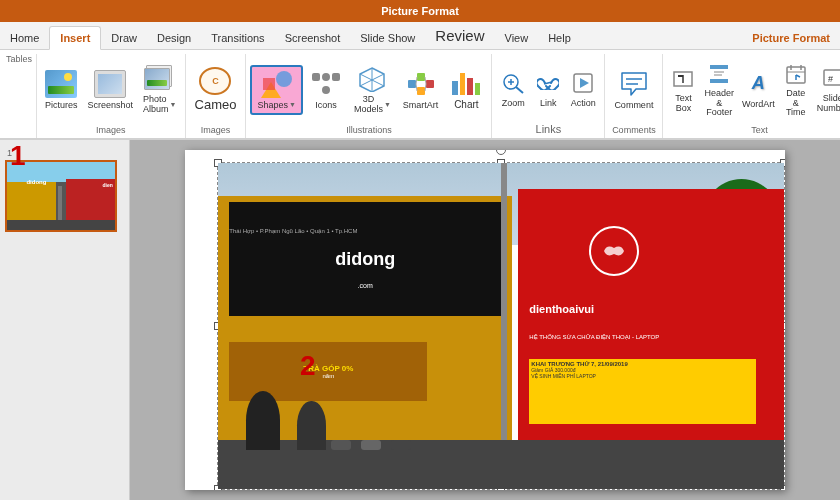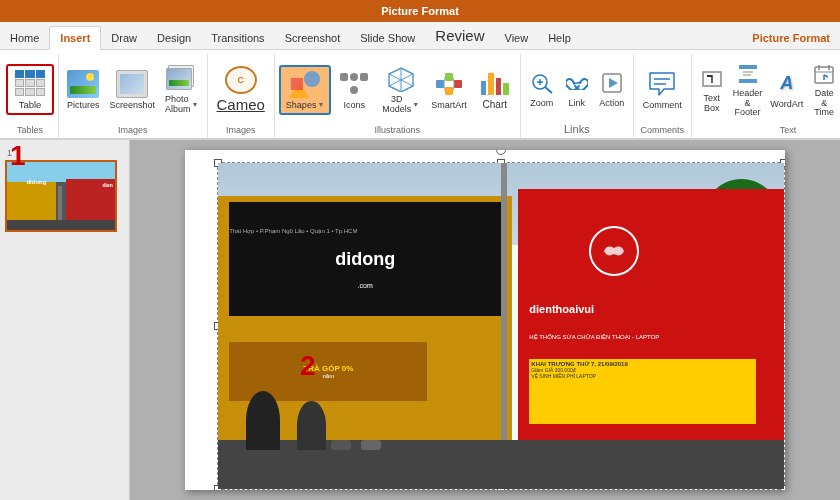--- a/index.html
+++ b/index.html
@@ -23,43 +23,20 @@
   <div class="tab" style="padding:5px 10px; font-size:11px; cursor:pointer; color:#333;">Slide Show</div>
   <div class="tab" style="padding:5px 10px; font-size:15px; cursor:pointer; color:#333;">Review</div>
   <div class="tab" style="padding:5px 10px; font-size:11px; cursor:pointer; color:#333;">View</div>
   <div class="tab" style="padding:5px 10px; font-size:11px; cursor:pointer; color:#333;">Help</div>
   <div class="tab" style="padding:5px 10px; font-size:11px; cursor:pointer; color:#c55a11; font-weight:600; margin-left:auto;">Picture Format</div>
 </div>
 
 <div style="height:90px; background:white; border-bottom:2px solid #d1d1d1; display:flex; align-items:stretch; padding:4px 2px 0 2px;">
 
   <div style="display:flex; flex-direction:column; padding:0 4px; border-right:1px solid #e0e0e0;">
-    <div style="flex:1; display:flex; align-items:center;">
-      <div style="display:flex; flex-direction:column; align-items:center; padding:3px 6px; cursor:pointer; border:2px solid #cc0000; border-radius:3px; gap:2px; position:relative;">
-
-        <div style="width:32px; height:28px; display:flex; flex-direction:column; gap:1px; padding:1px;">
-          <div style="display:flex; gap:1px; flex:1;">
-            <div style="flex:1; background:#2a7abf;"></div>
-            <div style="flex:1; background:#2a7abf;"></div>
-            <div style="flex:1; background:#2a7abf;"></div>
-          </div>
-          <div style="display:flex; gap:1px; flex:1;">
-            <div style="flex:1; background:#ddd; border:0.5px solid #aaa;"></div>
-            <div style="flex:1; background:#ddd; border:0.5px solid #aaa;"></div>
-            <div style="flex:1; background:#ddd; border:0.5px solid #aaa;"></div>
-          </div>
-          <div style="display:flex; gap:1px; flex:1;">
-            <div style="flex:1; background:#ddd; border:0.5px solid #aaa;"></div>
-            <div style="flex:1; background:#ddd; border:0.5px solid #aaa;"></div>
-            <div style="flex:1; background:#ddd; border:0.5px solid #aaa;"></div>
-          </div>
-        </div>
-        <span style="font-size:9.5px; color:#333;">Table</span>
-      </div>
-    </div>
     <div style="font-size:9px; color:#666; text-align:center; padding-bottom:3px;">Tables</div>
   </div>
 
   <div style="display:flex; flex-direction:column; padding:0 4px; border-right:1px solid #e0e0e0;">
     <div style="flex:1; display:flex; align-items:center; gap:2px;">
 
       <div style="display:flex; flex-direction:column; align-items:center; padding:3px 4px; cursor:pointer; gap:2px; border-radius:3px;">
         <div style="width:32px; height:28px; position:relative; background:linear-gradient(135deg,#5599cc,#88ccff); border-radius:2px; overflow:hidden;">
           <div style="position:absolute; bottom:4px; left:3px; right:3px; height:8px; background:linear-gradient(90deg,#228B22,#88cc44); border-radius:1px;"></div>
           <div style="position:absolute; top:3px; right:5px; width:8px; height:8px; background:#ffdd44; border-radius:50%;"></div>
@@ -87,30 +64,30 @@
         </div>
       </div>
     </div>
     <div style="font-size:9px; color:#666; text-align:center; padding-bottom:3px;">Images</div>
   </div>
 
   <div style="display:flex; flex-direction:column; padding:0 4px; border-right:1px solid #e0e0e0;">
     <div style="flex:1; display:flex; align-items:center;">
       <div style="display:flex; flex-direction:column; align-items:center; padding:3px 5px; cursor:pointer; gap:2px; border-radius:3px;">
         <div style="width:32px; height:28px; border:2.5px solid #cc7722; border-radius:50%; background:#fff8ee; display:flex; align-items:center; justify-content:center; font-size:9px; color:#cc7722; font-weight:bold;">C</div>
-        <span style="font-size:15px; color:#333;text-decoration:underline;">Cameo</span>
+        <span style="font-size:13px; color:#333;">Cameo</span>
       </div>
     </div>
     <div style="font-size:9px; color:#666; text-align:center; padding-bottom:3px;">Images</div>
   </div>
 
   <div style="display:flex; flex-direction:column; padding:0 4px; border-right:1px solid #e0e0e0;">
     <div style="flex:1; display:flex; align-items:center; gap:2px;">
 
-      <div style="display:flex; flex-direction:column; align-items:center; padding:3px 5px; cursor:pointer; gap:2px; border-radius:3px; border:2px solid #2a7abf; background:#fdba74;">
+      <div style="display:flex; flex-direction:column; align-items:center; padding:3px 5px; cursor:pointer; gap:2px; border-radius:3px; border:2px solid #2a7abf; background:#f9a8d4;">
         <div style="width:32px; height:28px; position:relative;">
           <div style="position:absolute; top:1px; right:1px; width:16px; height:16px; background:#5599dd; border-radius:50%; opacity:0.8;"></div>
           <div style="position:absolute; bottom:0; left:0; width:0; height:0; border-left:10px solid transparent; border-right:10px solid transparent; border-bottom:16px solid #ffaa22;"></div>
           <div style="position:absolute; top:8px; left:2px; width:12px; height:12px; background:#ee4444; opacity:0.7;"></div>
         </div>
         <div style="display:flex; align-items:center; gap:1px;">
           <span style="font-size:9px; color:#333;">Shapes</span>
           <span style="font-size:7px; color:#666;">▼</span>
         </div>
       </div>

